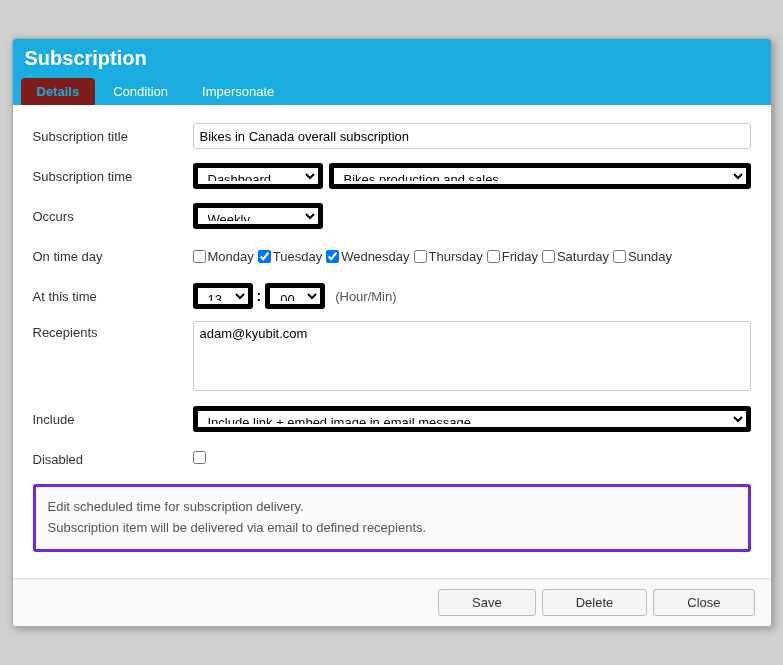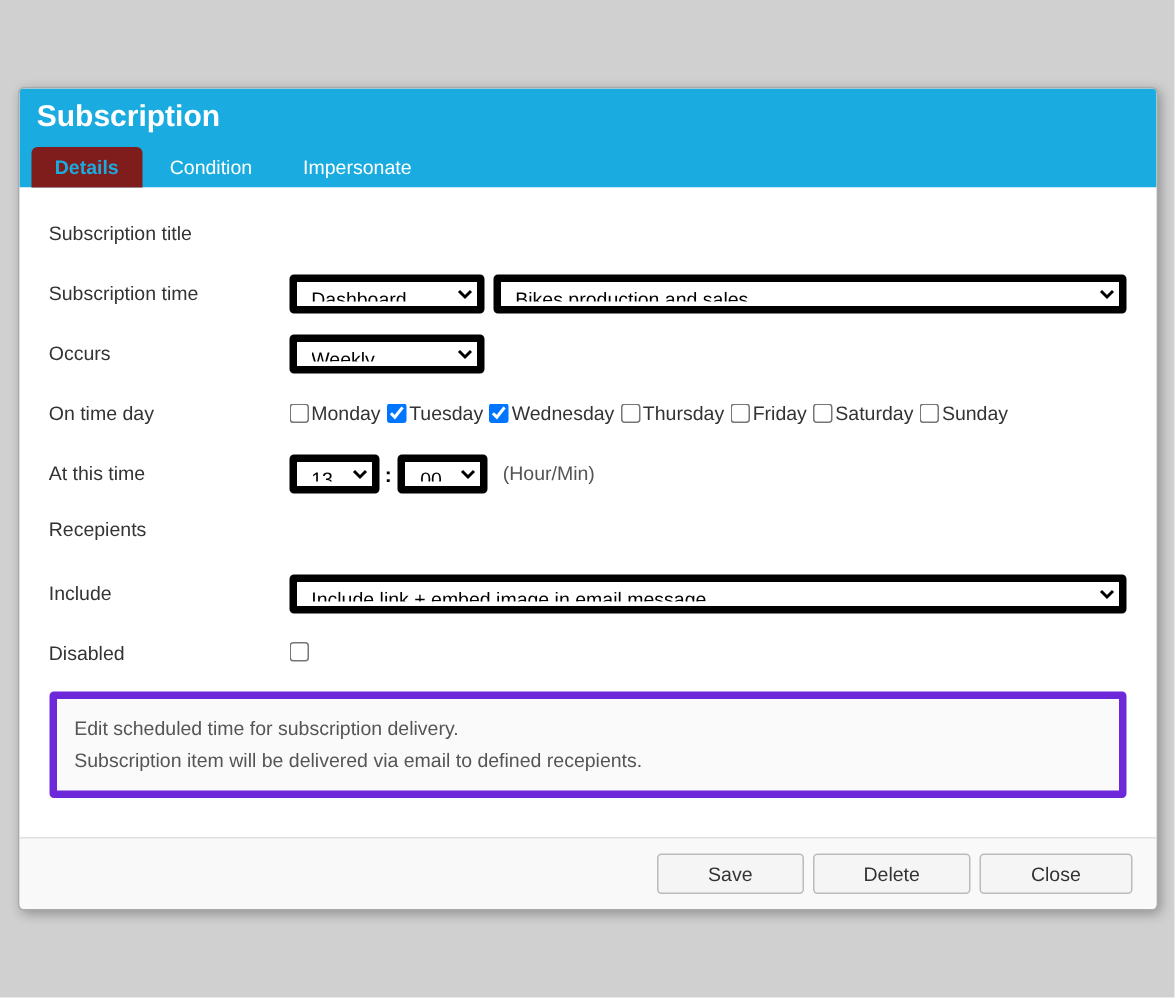--- a/index.html
+++ b/index.html
@@ -106,21 +106,21 @@
       height: 70px;
       border: 1px solid #ccc;
       border-radius: 3px;
       padding: 4px 6px;
       font-size: 13px;
       resize: none;
     }
     .include-row select { width: 100%; }
     .disabled-row input[type="checkbox"] { cursor: pointer; }
     .info-box {
-      border: 5px solid #6d28d9;
+      border: 3px solid #6d28d9;
       border-radius: 3px;
       padding: 10px 12px;
       background: #fafafa;
       color: #555;
       line-height: 1.6;
       margin-top: 6px;
       margin-bottom: 10px;
     }
     .dialog-footer {
       display: flex;
@@ -147,20 +147,23 @@
   <div class="dialog-header">Subscription</div>
   <div class="tab-bar">
     <div class="tab active">Details</div>
     <div class="tab">Condition</div>
     <div class="tab">Impersonate</div>
   </div>
   <div class="content">
 
     <div class="form-row">
       <div class="form-label">Subscription title</div>
+      <div class="form-control">
+        <input type="text" value="Bikes in Canada overall subscription" style="">
+      </div>
     </div>
 
     <div class="form-row">
       <div class="form-label">Subscription time</div>
       <div class="form-control subscription-item-row">
         <select>
           <option>Dashboard</option>
           <option>Report</option>
         </select>
         <select>
@@ -228,20 +231,23 @@
         <span class="time-separator">:</span>
         <select>
           <option selected="">00</option><option>15</option><option>30</option><option>45</option>
         </select>
         <span class="time-hint">(Hour/Min)</span>
       </div>
     </div>
 
     <div class="form-row" style="align-items: flex-start;">
       <div class="form-label" style="padding-top:4px;">Recepients</div>
+      <div class="form-control">
+        <textarea style="">adam@kyubit.com</textarea>
+      </div>
     </div>
 
     <div class="form-row include-row">
       <div class="form-label">Include</div>
       <div class="form-control">
         <select style="width:100%;">
           <option>Include link + embed image in email message</option>
           <option>Include link only</option>
           <option>Embed image only</option>
         </select>

